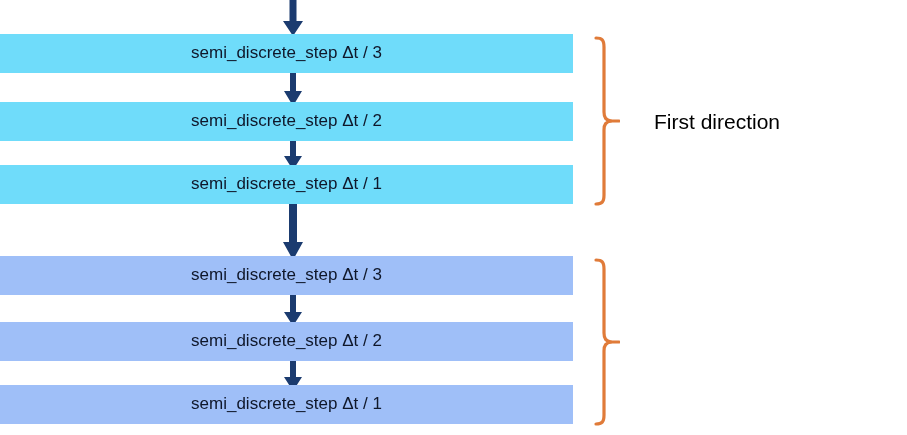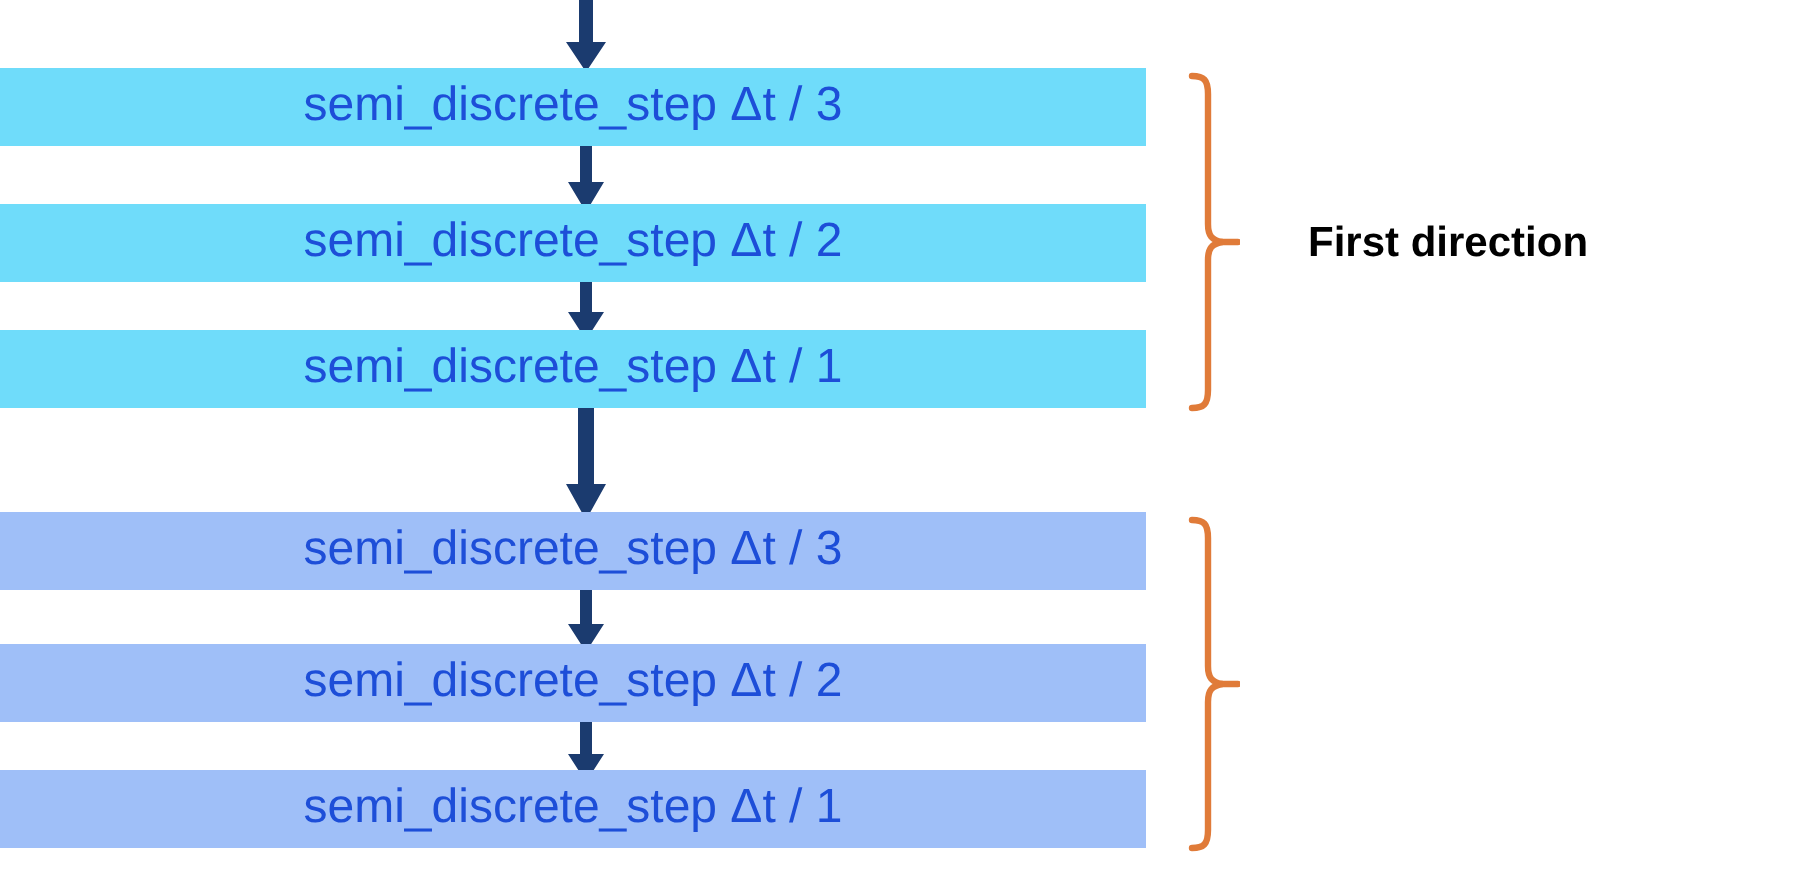--- a/index.html
+++ b/index.html
@@ -23,23 +23,23 @@
     position: absolute;
     left: 0;
     width: 573px;
     height: 39px;
     display: flex;
     align-items: center;
     justify-content: center;
     box-sizing: border-box;
   }
   .step-bar .step-label {
-    font-size: 24px;
+    font-size: 17px;
     line-height: 1;
-    color: #1d4ed8;
+    color: #0f172a;
     letter-spacing: 0px;
     white-space: pre;
     transform: translateY(-1px);
   }
   .bar-first  { background: #6FDCFA; }
   .bar-second { background: #9FBFF8; }
 
   .bar-r0 { top: 34px; }
   .bar-r1 { top: 102px; }
   .bar-r2 { top: 165px; }
@@ -70,21 +70,21 @@
     width: 26px;
   }
   .brace svg { display: block; }
   .brace-first  { top: 36px;  height: 170px; }
   .brace-second { top: 258px; height: 168px; }
 
   
   .dir-label {
     position: absolute;
     font-size: 21px;
-    font-weight: bold;
+    font-weight: normal;
     color: #000000;
     white-space: nowrap;
   }
   .dir-first  { left: 654px; top: 110px; }
   .dir-second { left: 651px; top: 330px; }
 </style>
 </head>
 <body>
 
 <div id="canvas">

